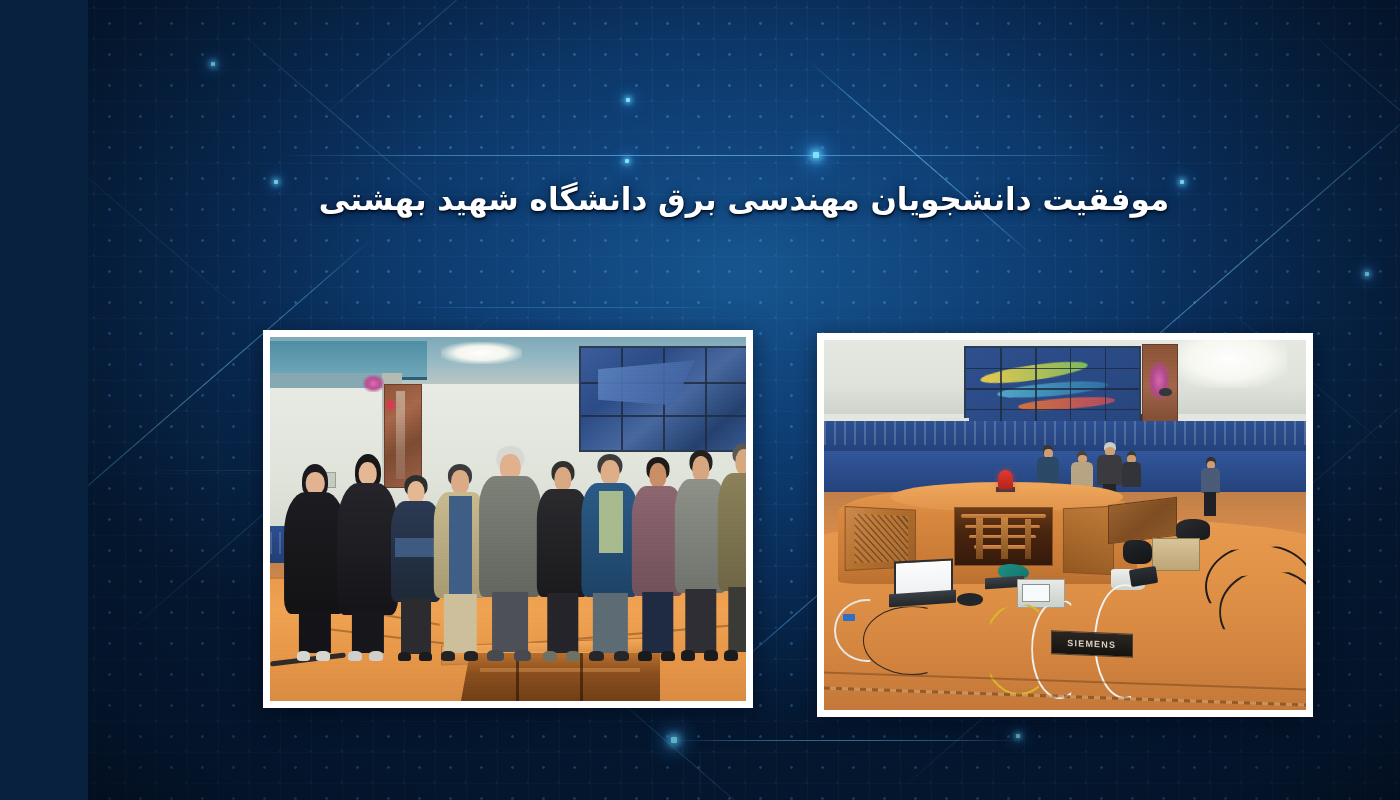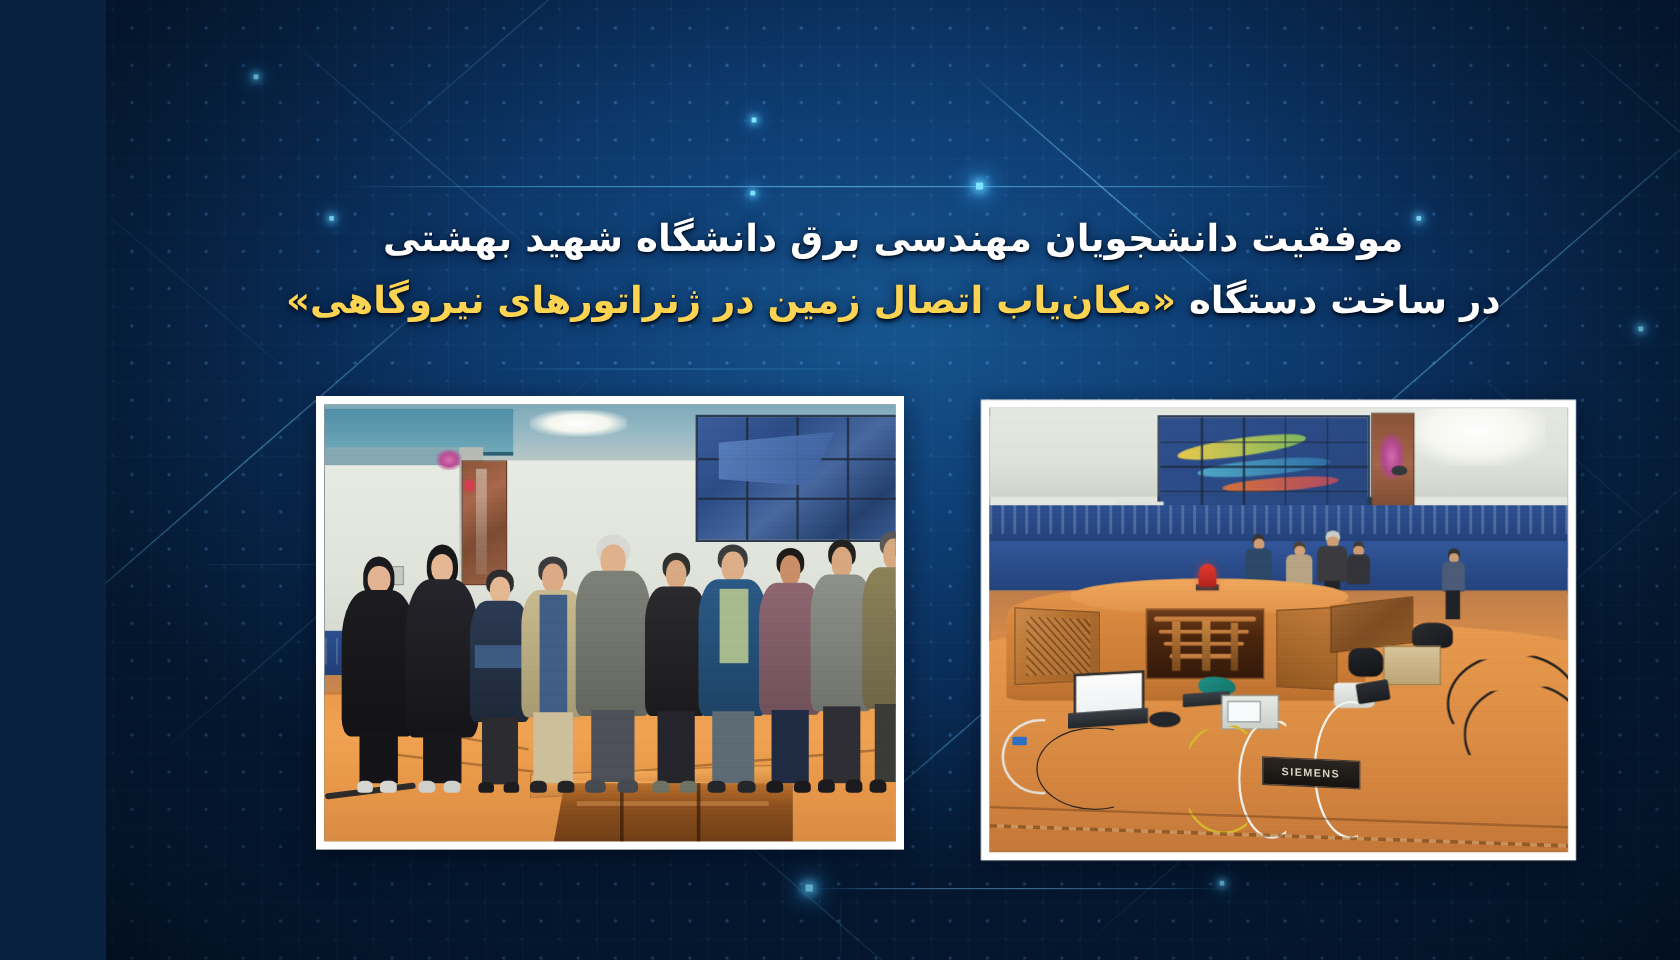--- a/index.html
+++ b/index.html
@@ -298,21 +298,20 @@
     <div class="node sm" style="left:537px;top:159px;"></div>
     <div class="node sm" style="left:538px;top:98px;"></div>
     <div class="node sm" style="left:1092px;top:180px;"></div>
     <div class="node sm" style="left:123px;top:62px;"></div>
   </div>
 
   <div class="bg-vig"></div>
 
   <div class="headline">
     <span class="hl-line l1">موفقیت دانشجویان مهندسی برق دانشگاه شهید بهشتی</span>
-    <span class="hl-line l2"><span>در ساخت دستگاه </span><span class="hl-yellow">«مکان‌یاب اتصال زمین در ژنراتورهای نیروگاهی»</span></span>
   </div>
 
   <div class="photo" id="photo-left">
     <div class="photo-inner" title="گروه دانشجویان و اساتید ایستاده روی سکوی نارنجی ژنراتور در سالن نیروگاه">
       <div class="hall-wall"></div>
       <div class="l-wallwhite"></div>
       <div class="l-ceiling"></div>
       <div class="l-duct"></div>
       <div class="l-duct2"></div>
       <div class="l-lamp"></div>

